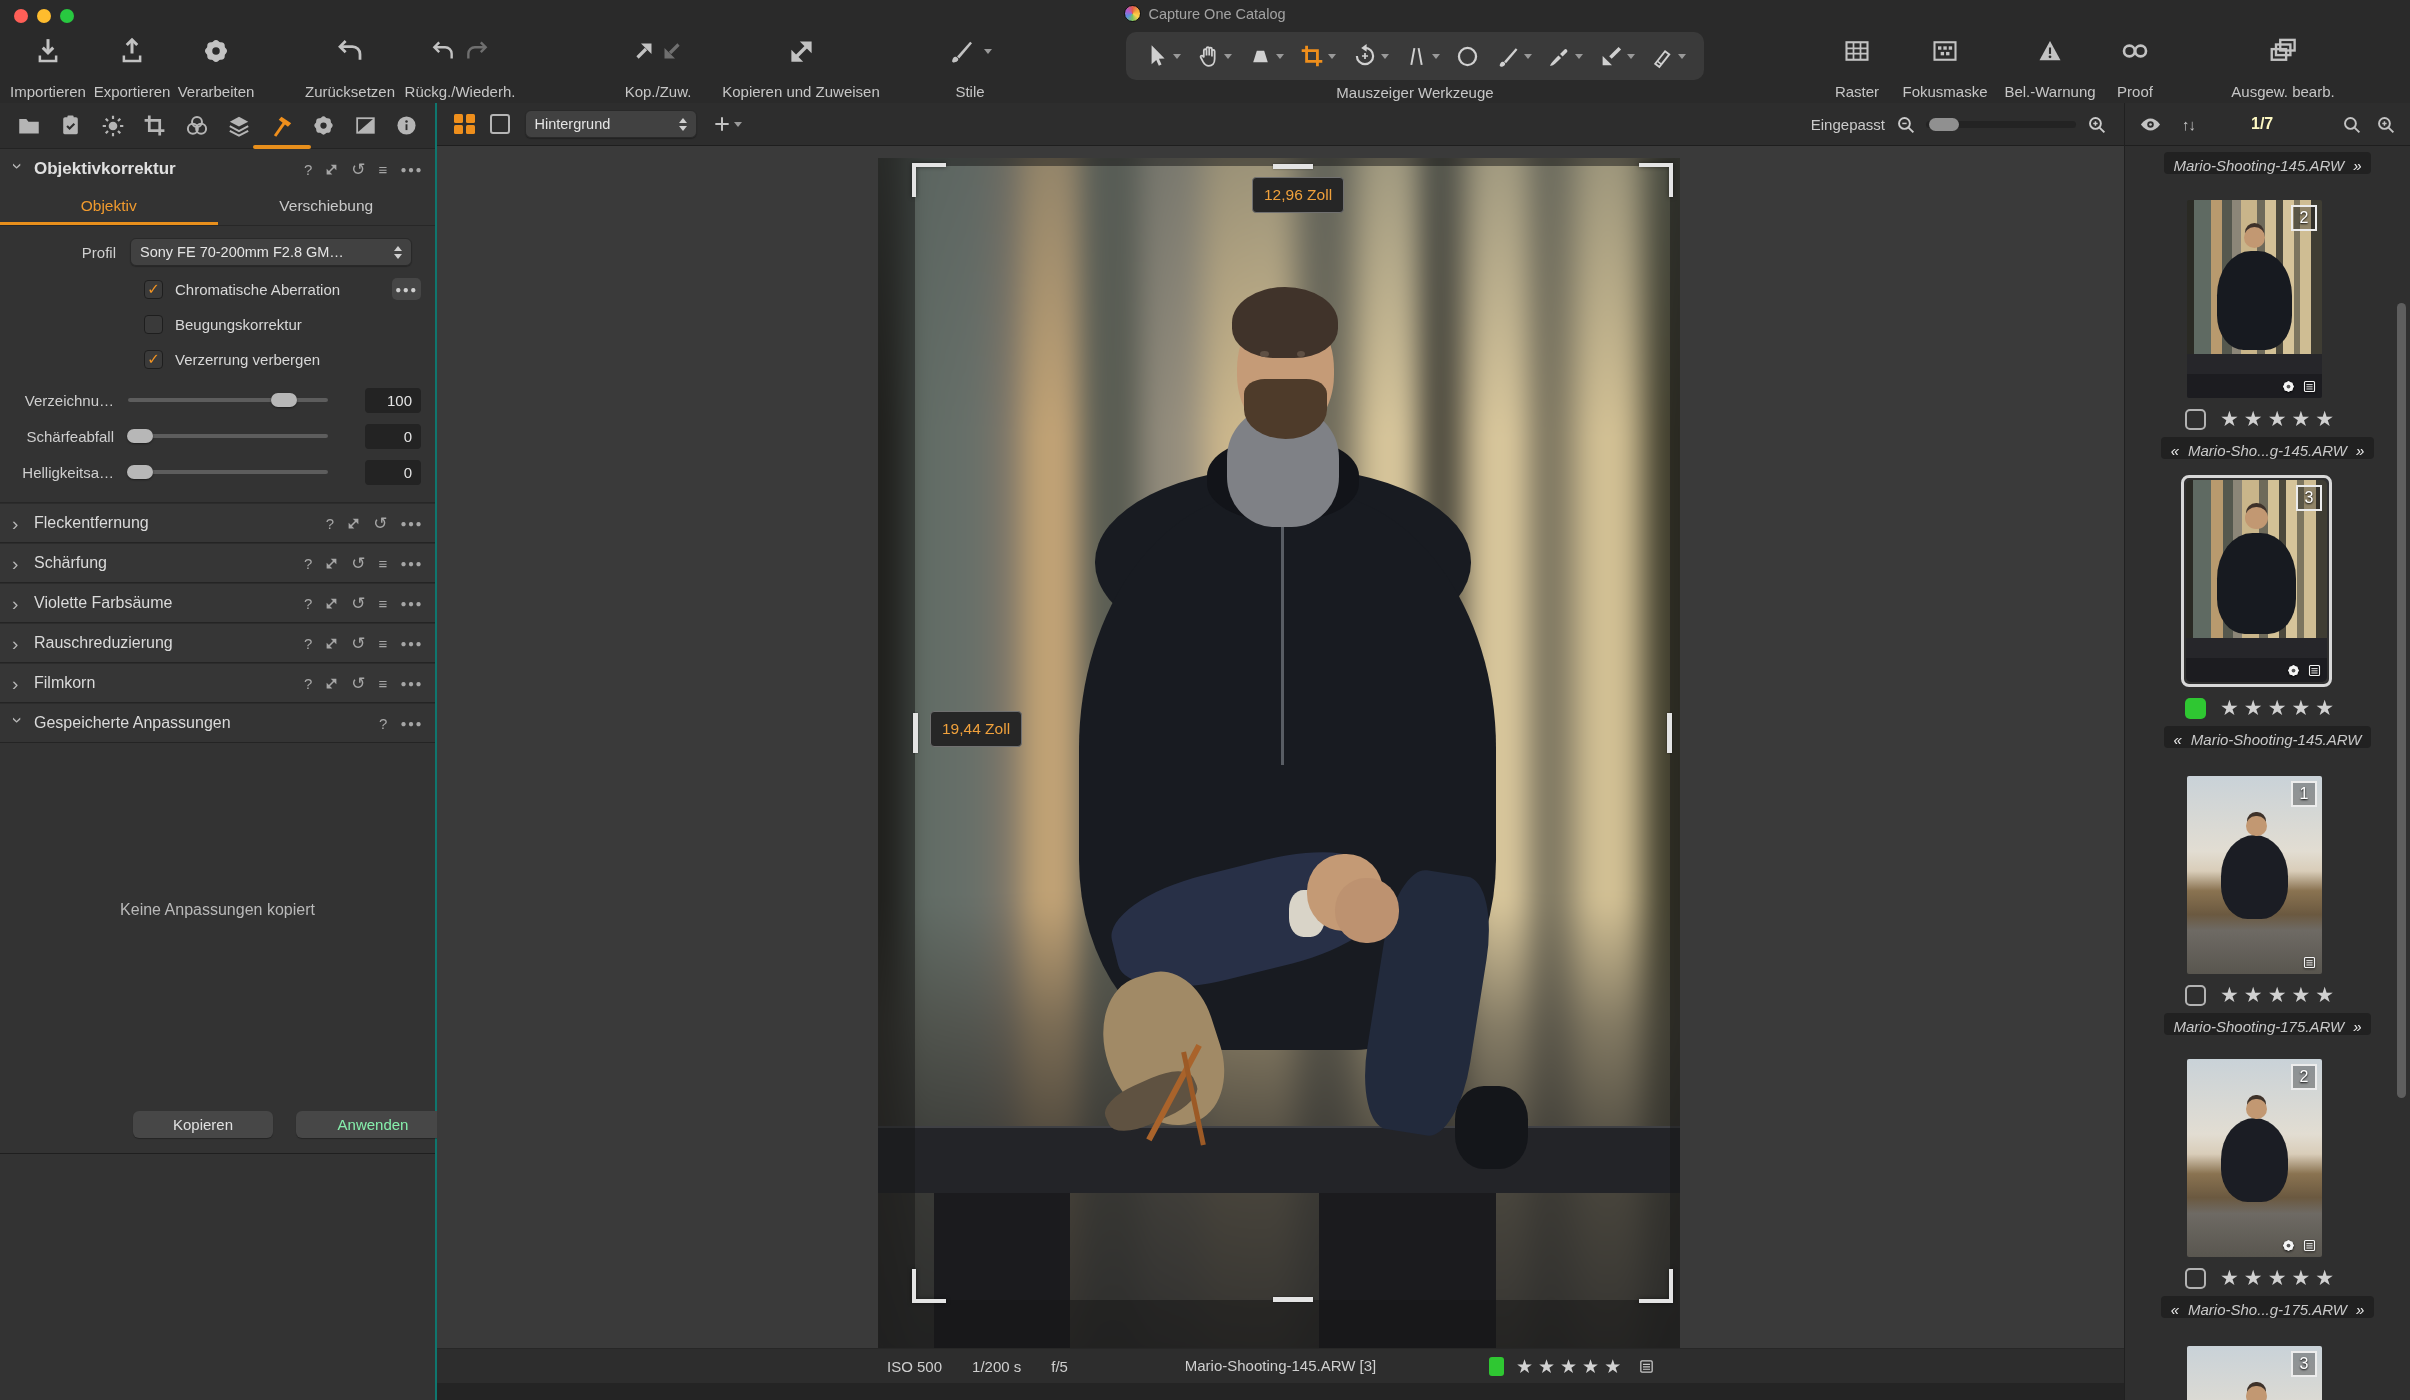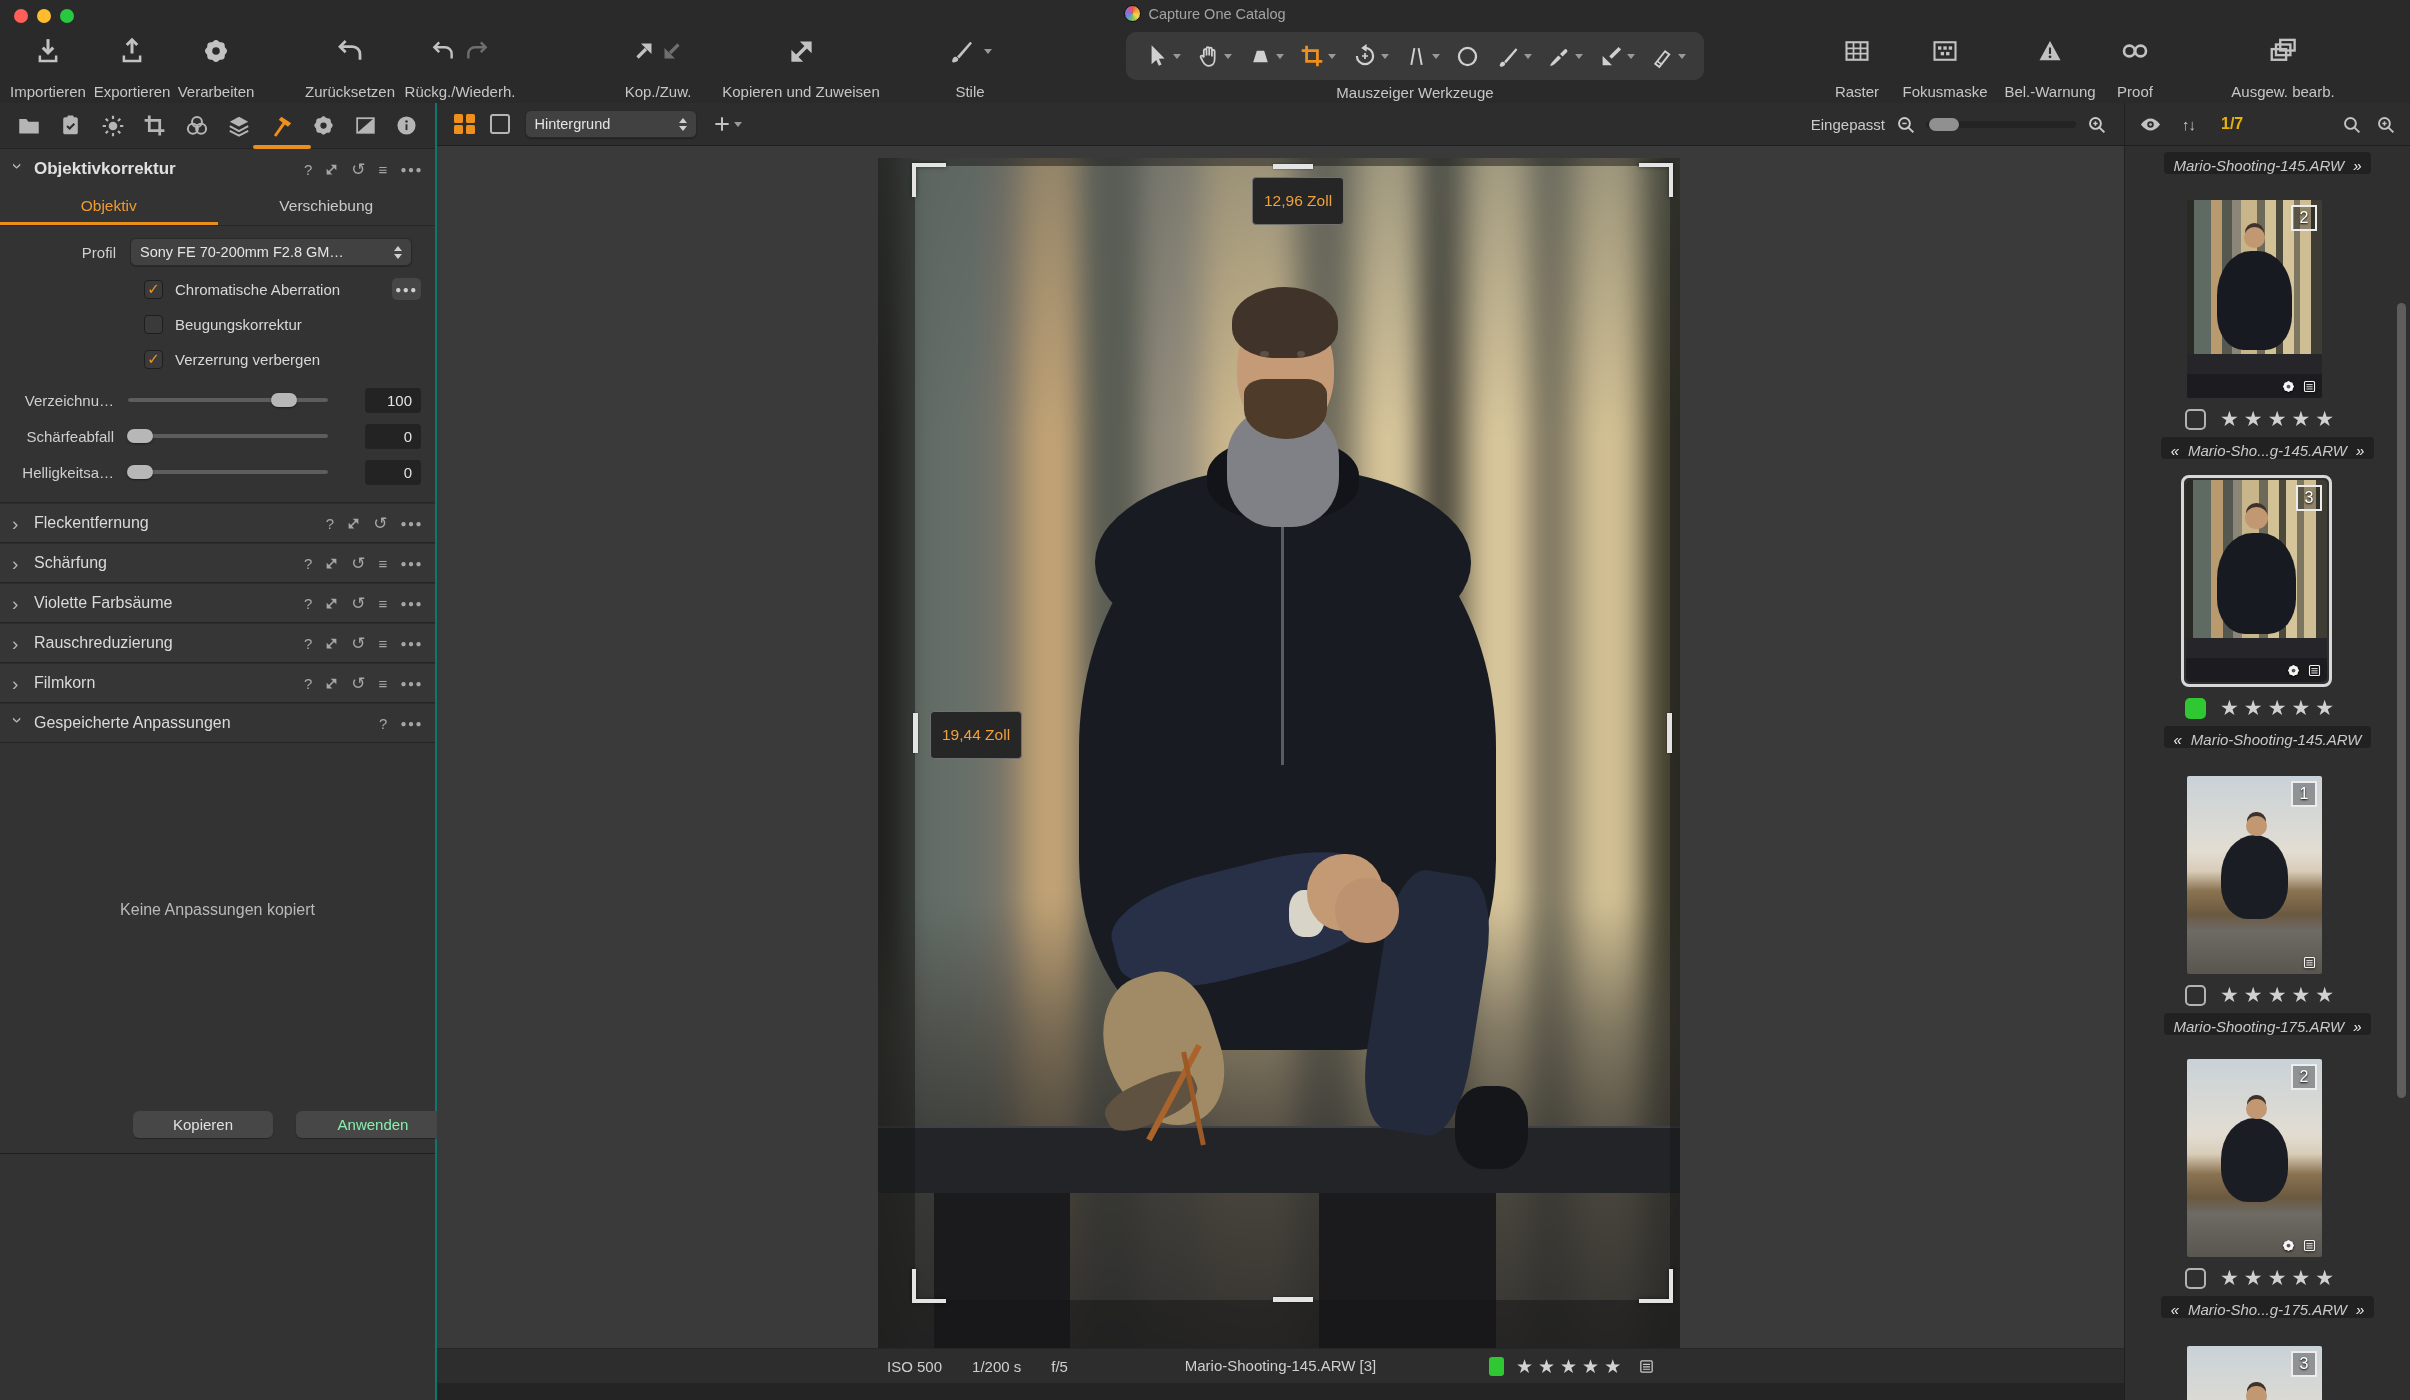--- a/index.html
+++ b/index.html
@@ -85,30 +85,30 @@
         #bfa173 21%, #c2a377 25%, #5c5f55 28%, #585b51 32%, #8f897a 35%, #978f7e 39%,
         #cbb68b 43%, #cfbb90 50%, #6f6b5b 54%, #6f6b5b 57%, #d5c398 61%, #d8c79d 65%,
         #4d4a3e 68%, #4d4a3e 70%, #d8c69b 74%, #d8c69b 78%, #7e7761 81%, #7e7761 83%,
         #d2c094 87%, #d2c094 91%, #42402f 95%, #3c3a2b 100%);}
   .fig{position:absolute;inset:0;}
   .fig div{position:absolute;}
   .dimov{position:absolute;background:rgba(22,22,22,.5);}
   .crop{position:absolute;left:37px;top:8px;width:755px;height:1134px;}
   .cr{position:absolute;width:30px;height:30px;border:0 solid #e4e4e4;filter:drop-shadow(0 0 2px rgba(0,0,0,.5));}
   .hm{position:absolute;background:#e4e4e4;box-shadow:0 0 2px rgba(0,0,0,.5);}
-  .croplab{position:absolute;background:#262626;border:1.5px solid #707070;border-radius:4px;color:#f0a13c;font-size:15.5px;padding:14px 11px;white-space:nowrap;}
+  .croplab{position:absolute;background:#262626;border:1.5px solid #707070;border-radius:4px;color:#f0a13c;font-size:15.5px;padding:8px 11px;white-space:nowrap;}
   .vstatus{position:absolute;left:0;right:0;top:1245px;height:34px;background:#2d2d2d;font-size:15px;color:#cfcfcf;border-top:1px solid #272727;}
   .vbottom{position:absolute;left:0;right:0;top:1280px;bottom:0;background:#242424;}
   .gtag{width:15px;height:19px;background:#2fc732;border-radius:3px;}
   .stars{letter-spacing:5px;color:#d2d2d2;}
 
   
   .fstrip{position:absolute;left:2124px;top:103px;width:286px;height:1297px;background:#2f2f2f;border-left:1px solid #202020;overflow:hidden;box-sizing:border-box;--hole:#2d2d2d;}
   .fhead{height:43px;background:#2d2d2d;border-bottom:1px solid #1e1e1e;display:flex;align-items:center;padding:0 14px;color:#c3c3c3;box-sizing:border-box;}
-  .fcount{margin-left:26px;color:#eab308;font-size:16px;font-weight:bold;}
+  .fcount{margin-left:56px;color:#fef9c3;font-size:16px;font-weight:bold;}
   .sorti{margin-left:20px;font-size:15px;font-weight:bold;letter-spacing:-1px;}
   .fpill{margin:6px auto 0;width:fit-content;max-width:266px;height:22px;background:#212121;border-radius:4px;display:flex;align-items:flex-end;
          padding:0 10px;gap:9px;font-size:15px;color:#c9c9c9;white-space:nowrap;overflow:hidden;font-style:italic;}
   .fpill .arr{color:#ececec;flex:none;}
   .fitem{position:relative;}
   .timg{position:relative;width:135px;height:198px;margin-left:62px;border-radius:2px;overflow:hidden;--hole:#555;}
   .tA{background:
       linear-gradient(180deg, transparent 0 78%, #26262a 78% 88%, #1c1c20 88% 100%),
       linear-gradient(90deg,#2a2a24 0 5%,#5f6a62 5% 18%,#b89a6e 18% 26%,#55584e 26% 33%,#8c8678 33% 40%,#c9b58a 40% 52%,#6e6a5a 52% 58%,#d3c196 58% 66%,#4b483c 66% 71%,#d6c49a 71% 79%,#7c755f 79% 84%,#cfbd93 84% 92%,#3f3d33 92% 100%);}
   .tA::before{content:"";position:absolute;left:22%;top:26%;width:56%;height:50%;background:#171a20;border-radius:45% 45% 35% 35%;}

